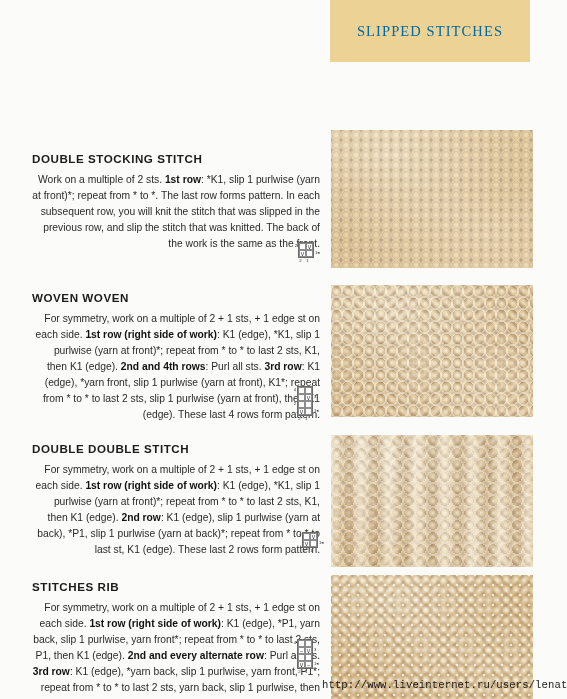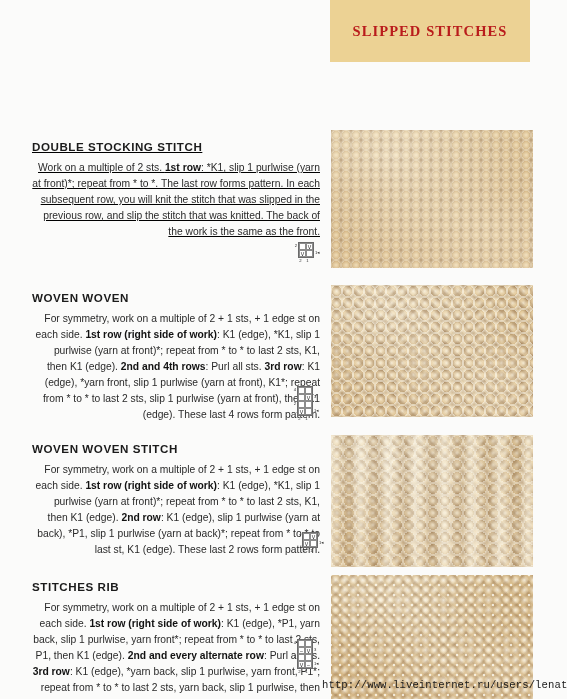--- a/index.html
+++ b/index.html
@@ -28,24 +28,24 @@
     top: 0px;
     width: 200px;
     height: 62px;
     background: #ecd294;
     display: flex;
     align-items: center;
     justify-content: center;
   }
   .banner-title {
     font-family: "Liberation Serif", serif;
-    font-weight: 700;
+    font-weight: 400;
     font-size: 14.5px;
     letter-spacing: 1.1px;
-    color: #b91c1c;
+    color: #0369a1;
     text-align: left;
     white-space: nowrap;
   }
 
   
   .section {
     position: absolute;
     left: 32px;
     width: 288px;
   }
@@ -316,21 +316,21 @@
 </style>
 </head>
 <body>
 
 <div class="page">
 
   <div class="banner">
     <div class="banner-title">SLIPPED STITCHES</div>
   </div>
 
-  <div class="section" style="top:140px;text-decoration:underline;">
+  <div class="section" style="top:152px;">
     <h2 class="section-title">DOUBLE STOCKING STITCH</h2>
     <p class="section-body">Work on a multiple of 2 sts. <b>1st row</b>: *K1, slip 1 purlwise (yarn at front)*; repeat from * to *. The last row forms pattern. In each subsequent row, you will knit the stitch that was slipped in the previous row, and slip the stitch that was knitted. The back of the work is the same as the front.</p>
   </div>
 
   <div class="swatch" style="top:130px;height:138px;">
     <div class="swatch-inner">
       <div class="yarn-base"></div>
       <div class="tex-stocking"></div>
       <div class="tex-stocking-hi"></div>
     </div>
@@ -417,21 +417,21 @@
           <div class="chart-rowlabel right">1<span class="chart-arrow">◂</span></div>
         </div>
     </div>
     <div class="chart-collabels">
         <div class="chart-collabel">2</div>
         <div class="chart-collabel">1</div>
       </div>
   </div>
 
   <div class="section" style="top:442px;">
-    <h2 class="section-title">WOVEN WOVEN STITCH</h2>
+    <h2 class="section-title">DOUBLE DOUBLE STITCH</h2>
     <p class="section-body">For symmetry, work on a multiple of 2 + 1 sts, + 1 edge st on each side. <b>1st row (right side of work)</b>: K1 (edge), *K1, slip 1 purlwise (yarn at front)*; repeat from * to * to last 2 sts, K1, then K1 (edge). <b>2nd row</b>: K1 (edge), slip 1 purlwise (yarn at back), *P1, slip 1 purlwise (yarn at back)*; repeat from * to * to last st, K1 (edge). These last 2 rows form pattern.</p>
   </div>
 
   <div class="swatch" style="top:435px;height:132px;">
     <div class="swatch-inner">
       <div class="yarn-base"></div>
       <div class="tex-dwoven"></div>
       <div class="tex-dwoven-bands"></div>
       <div class="tex-dwoven-hi"></div>
     </div>

